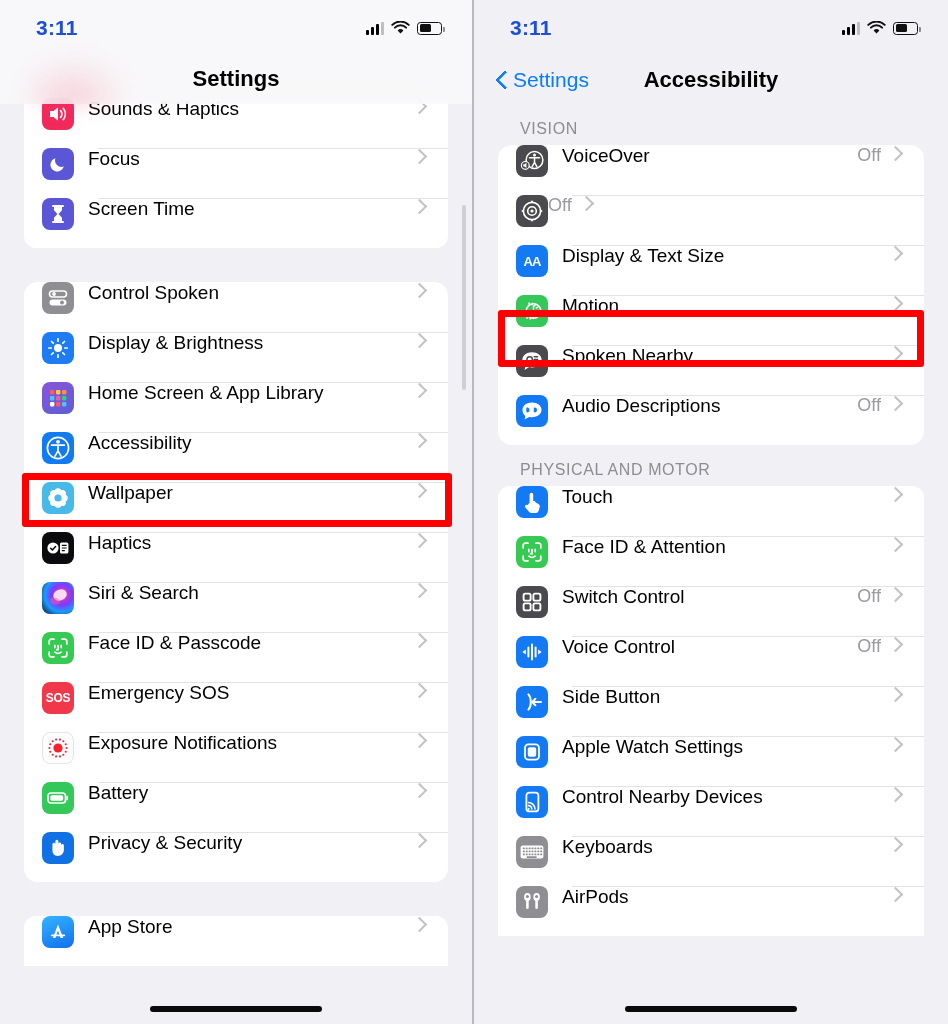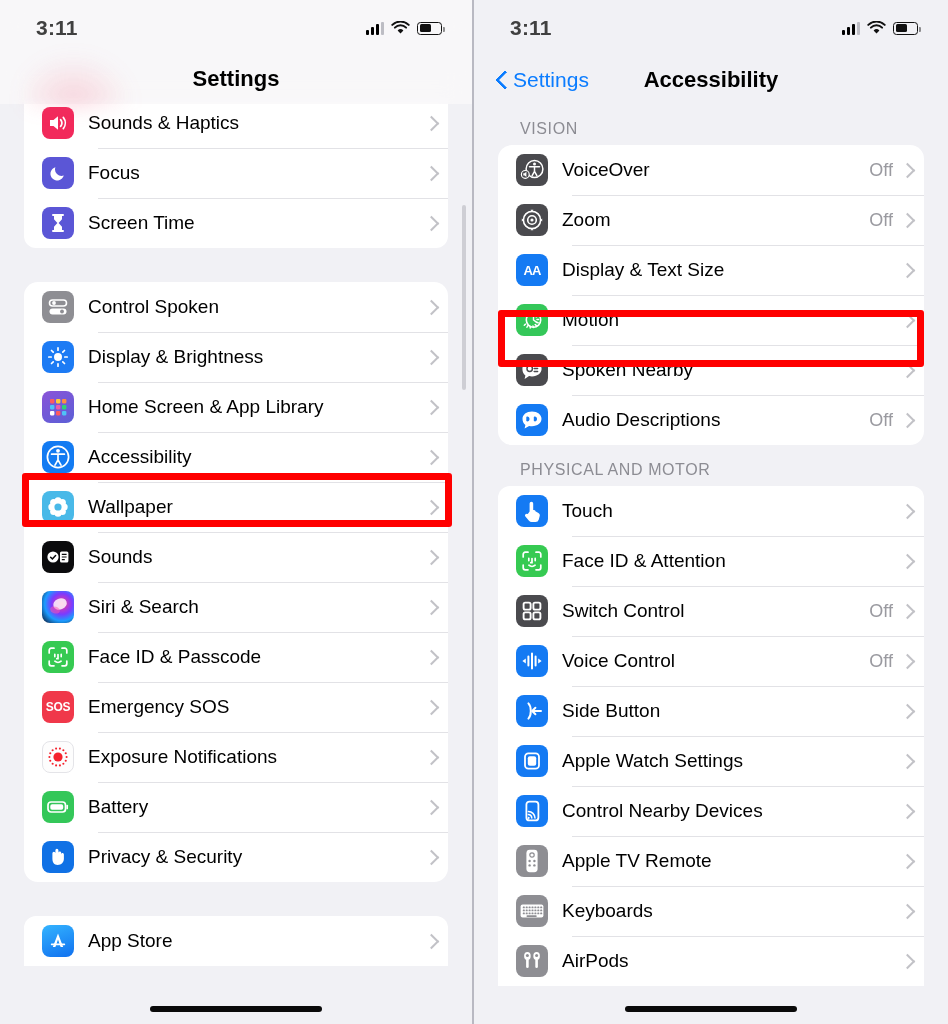--- a/index.html
+++ b/index.html
@@ -20,21 +20,21 @@
 
   
   .statusbar {
     position: relative;
     height: 56px;
     display: flex; align-items: center;
     justify-content: space-between;
     padding: 0 30px 0 36px;
     z-index: 6;
   }
-  .clock { font-size: 21px; font-weight: bold; color: #404040; letter-spacing: .2px; }
+  .clock { font-size: 21px; font-weight: bold; color: #1d4ed8; letter-spacing: .2px; }
   .status-icons { display: flex; align-items: center; gap: 7px; }
   .sig { display: flex; align-items: flex-end; gap: 2px; height: 13px; }
   .sig i { display: block; width: 3px; background: #000; border-radius: 1px; }
   .sig i:nth-child(1) { height: 5px; }
   .sig i:nth-child(2) { height: 8px; }
   .sig i:nth-child(3) { height: 11px; }
   .sig i:nth-child(4) { height: 13px; background: #bdbdc4; }
   .batt {
     width: 25px; height: 13px; border: 1.5px solid #111;
     border-radius: 3.5px; padding: 1.5px; position: relative;
@@ -100,23 +100,23 @@
     border-radius: 14px;
     margin: 0 24px;
     overflow: hidden;
   }
   .group.top-clip { border-radius: 0 0 12px 12px; }
   .group.bottom-clip { border-radius: 12px 12px 0 0; }
   .gap { height: 34px; }
 
   .row {
     position: relative;
-    display: flex; align-items: center;
+    display: flex; align-items: flex-start;
     height: 50px;
-    padding-left: 18px; padding-right: 13px;
+    padding-left: 18px; padding-right: 25px;
   }
   .row + .row:before {
     content: ""; position: absolute; left: 74px; right: 0; top: 0;
     height: 1px; background: #e2e2e6;
   }
   .row-label {
     flex: 1; font-size: 19px; color: #000; margin-left: 14px;
     white-space: nowrap;
   }
   .row-value { font-size: 18px; color: #9a9aa0; margin-right: 9px; }
@@ -289,21 +289,21 @@
     <div class="ico" style="background:#0b0b0d;">
               <svg width="24" height="18" viewBox="0 0 24 18">
                 <circle cx="7" cy="9" r="5.6" fill="#fff"></circle>
                 <path d="M4.6 9.2l1.8 1.7 3.2-3.4" stroke="#0b0b0d" stroke-width="1.5" fill="none" stroke-linecap="round"></path>
                 <rect x="14" y="3.4" width="8.4" height="11.2" rx="1.6" fill="#fff"></rect>
                 <g stroke="#0b0b0d" stroke-width="1.2">
                   <path d="M15.8 6.4h4.8M15.8 9h4.8M15.8 11.6h3"></path>
                 </g>
               </svg>
             </div>
-    <div class="row-label">Sounds</div>
+    <div class="row-label">Haptics</div>
 
     <div class="chev"></div>
   </div>
           <div class="row">
     <div class="ico" style="background:radial-gradient(circle at 62% 40%, #ff3b8e 0%, #7b3bff 38%, #1b9cff 62%, #0c0c22 100%);">
               <svg width="32" height="32" viewBox="0 0 32 32">
                 <ellipse cx="18" cy="13" rx="7" ry="5.4" fill="rgba(255,255,255,.82)" transform="rotate(-22 18 13)"></ellipse>
                 <ellipse cx="13" cy="19" rx="5" ry="3.4" fill="rgba(255,90,170,.5)" transform="rotate(18 13 19)"></ellipse>
               </svg>
             </div>
@@ -482,21 +482,20 @@
                 <circle cx="13" cy="13" r="4.3" fill="none" stroke="#fff" stroke-width="1.6"></circle>
                 <circle cx="13" cy="13" r="1.6" fill="#fff"></circle>
                 <g fill="#fff">
                   <path d="M11.6 2.8h2.8l-1.4 2z"></path>
                   <path d="M11.6 23.2h2.8l-1.4-2z"></path>
                   <path d="M2.8 11.6v2.8l2-1.4z"></path>
                   <path d="M23.2 11.6v2.8l-2-1.4z"></path>
                 </g>
               </svg>
             </div>
-    <div class="row-label">Zoom</div>
     <div class="row-value">Off</div>
     <div class="chev"></div>
   </div>
           <div class="row">
     <div class="ico" style="background:#147af3;">
               <div style="color:#fff;font:bold 13px 'Liberation Sans',sans-serif;letter-spacing:-1px">AA</div>
             </div>
     <div class="row-label">Display &amp; Text Size</div>
 
     <div class="chev"></div>
@@ -637,37 +636,20 @@
               <svg width="22" height="24" viewBox="0 0 22 24">
                 <rect x="5.4" y="2.6" width="12" height="18.8" rx="3" fill="none" stroke="#fff" stroke-width="1.8"></rect>
                 <g stroke="#fff" stroke-width="1.5" fill="none" stroke-linecap="round">
                   <path d="M7.6 18.6a1 1 0 0 0 0 0"></path>
                   <path d="M7.4 15.6a3.6 3.6 0 0 1 3.4 3.4M7.4 12.4a6.8 6.8 0 0 1 6.6 6.6"></path>
                 </g>
                 <circle cx="7.6" cy="18.9" r="1" fill="#fff"></circle>
               </svg>
             </div>
     <div class="row-label">Control Nearby Devices</div>
-
-    <div class="chev"></div>
-  </div>
-          <div class="row">
-    <div class="ico" style="background:#8e8e93;">
-              <svg width="18" height="26" viewBox="0 0 18 26">
-                <rect x="3.4" y="1.8" width="11.2" height="22.4" rx="3.4" fill="#fff"></rect>
-                <g fill="#8e8e93">
-                  <circle cx="9" cy="7" r="2.2" fill="none" stroke="#8e8e93" stroke-width="1.2"></circle>
-                  <circle cx="6.6" cy="13" r="1.2"></circle>
-                  <circle cx="11.4" cy="13" r="1.2"></circle>
-                  <circle cx="6.6" cy="17.4" r="1.2"></circle>
-                  <circle cx="11.4" cy="17.4" r="1.2"></circle>
-                </g>
-              </svg>
-            </div>
-    <div class="row-label">Apple TV Remote</div>
 
     <div class="chev"></div>
   </div>
           <div class="row">
     <div class="ico" style="background:#8e8e93;">
               <svg width="26" height="18" viewBox="0 0 26 18">
                 <rect x="1.6" y="2.4" width="22.8" height="13.2" rx="2" fill="#fff"></rect>
                 <g fill="#8e8e93">
                   <rect x="3.8" y="4.5" width="2" height="1.8" rx=".4"></rect>
                   <rect x="6.699999999999999" y="4.5" width="2" height="1.8" rx=".4"></rect>

